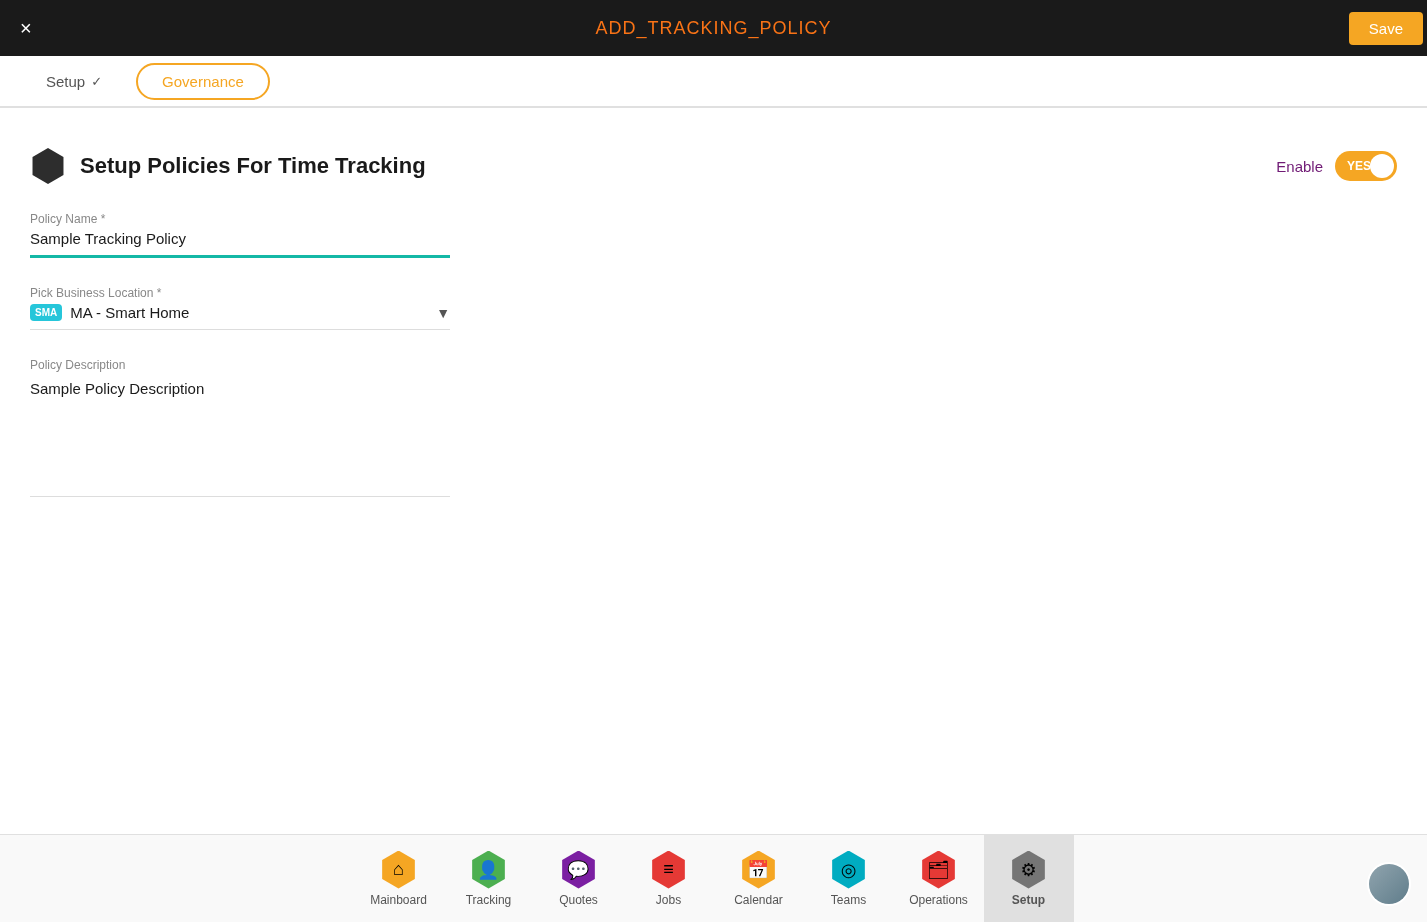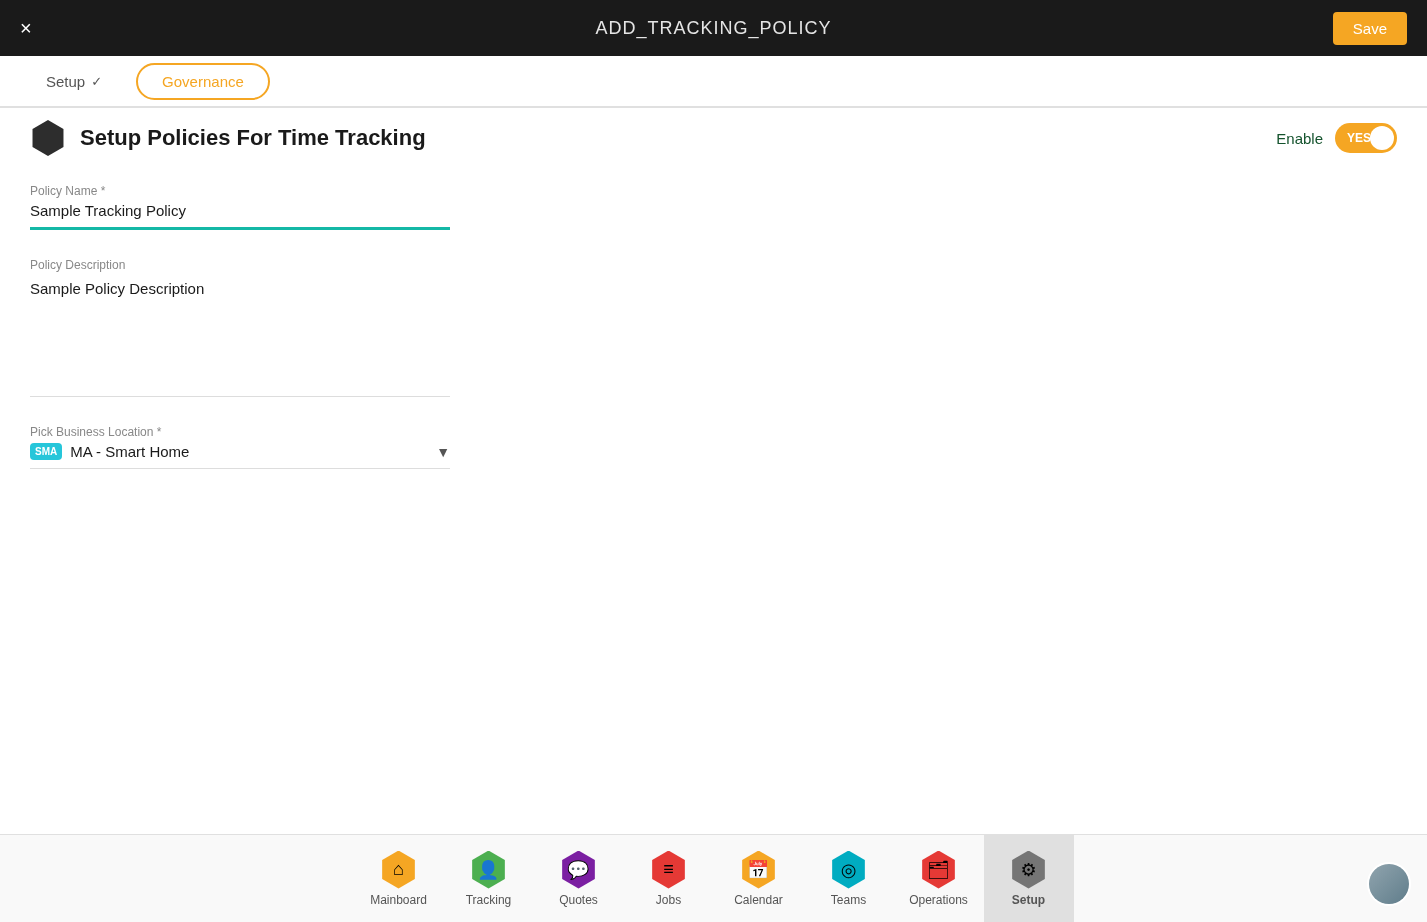--- a/index.html
+++ b/index.html
@@ -9,38 +9,38 @@
     .header {
       background: #1a1a1a;
       display: flex;
       align-items: center;
       justify-content: center;
       height: 56px;
       position: relative;
       flex-shrink: 0;
     }
     .header-title {
-      color: #e5e5e5;
+      color: #f97316;
       font-size: 18px;
       font-weight: 500;
       letter-spacing: 1px;
     }
     .header-close {
       position: absolute;
       left: 20px;
       color: #fff;
       font-size: 20px;
       cursor: pointer;
       background: none;
       border: none;
       line-height: 1;
     }
     .header-save {
       position: absolute;
-      right: 20px;
+      right: 4px;
       background: #f5a623;
       color: #fff;
       border: none;
       border-radius: 4px;
       padding: 8px 20px;
       font-size: 15px;
       font-weight: 500;
       cursor: pointer;
     }
 
@@ -74,21 +74,21 @@
       color: #555;
     }
     .tab-check {
       color: #555;
       font-size: 13px;
     }
 
     
     .main-content {
       flex: 1;
-      padding: 12px 30px;
+      padding: 40px 30px;
       overflow-y: auto;
     }
 
     
     .section-header {
       display: flex;
       align-items: center;
       justify-content: space-between;
       margin-bottom: 28px;
     }
@@ -109,21 +109,21 @@
       font-weight: 700;
       color: #1a1a1a;
     }
     .enable-group {
       display: flex;
       align-items: center;
       gap: 12px;
     }
     .enable-label {
       font-size: 15px;
-      color: #14532d;
+      color: #701a75;
     }
     .toggle-switch {
       display: flex;
       align-items: center;
       background: #f5a623;
       border-radius: 20px;
       width: 62px;
       height: 30px;
       position: relative;
       cursor: pointer;
@@ -304,35 +304,35 @@
       </div>
     </div>
   </div>
 
   <div class="form-group">
     <div class="form-label">Policy Name *</div>
     <div class="form-value">Sample Tracking Policy</div>
   </div>
 
   <div class="form-group">
-    <div class="form-label">Policy Description</div>
-    <div class="description-wrapper">
-      <div class="form-value description-value">Sample Policy Description</div>
-    </div>
-  </div>
-
-  <div class="form-group">
     <div class="form-label">Pick Business Location *</div>
     <div class="business-location-select">
       <span class="sma-badge">SMA</span>
       <span class="location-text">MA - Smart Home</span>
       <span class="dropdown-arrow">▼</span>
     </div>
   </div>
 
+  <div class="form-group">
+    <div class="form-label">Policy Description</div>
+    <div class="description-wrapper">
+      <div class="form-value description-value">Sample Policy Description</div>
+    </div>
+  </div>
+
 </div>
 
 <nav class="bottom-nav">
   <div class="nav-item">
     <div class="nav-icon nav-icon-mainboard">⌂</div>
     <span class="nav-label">Mainboard</span>
   </div>
   <div class="nav-item">
     <div class="nav-icon nav-icon-customers">👤</div>
     <span class="nav-label">Tracking</span>

